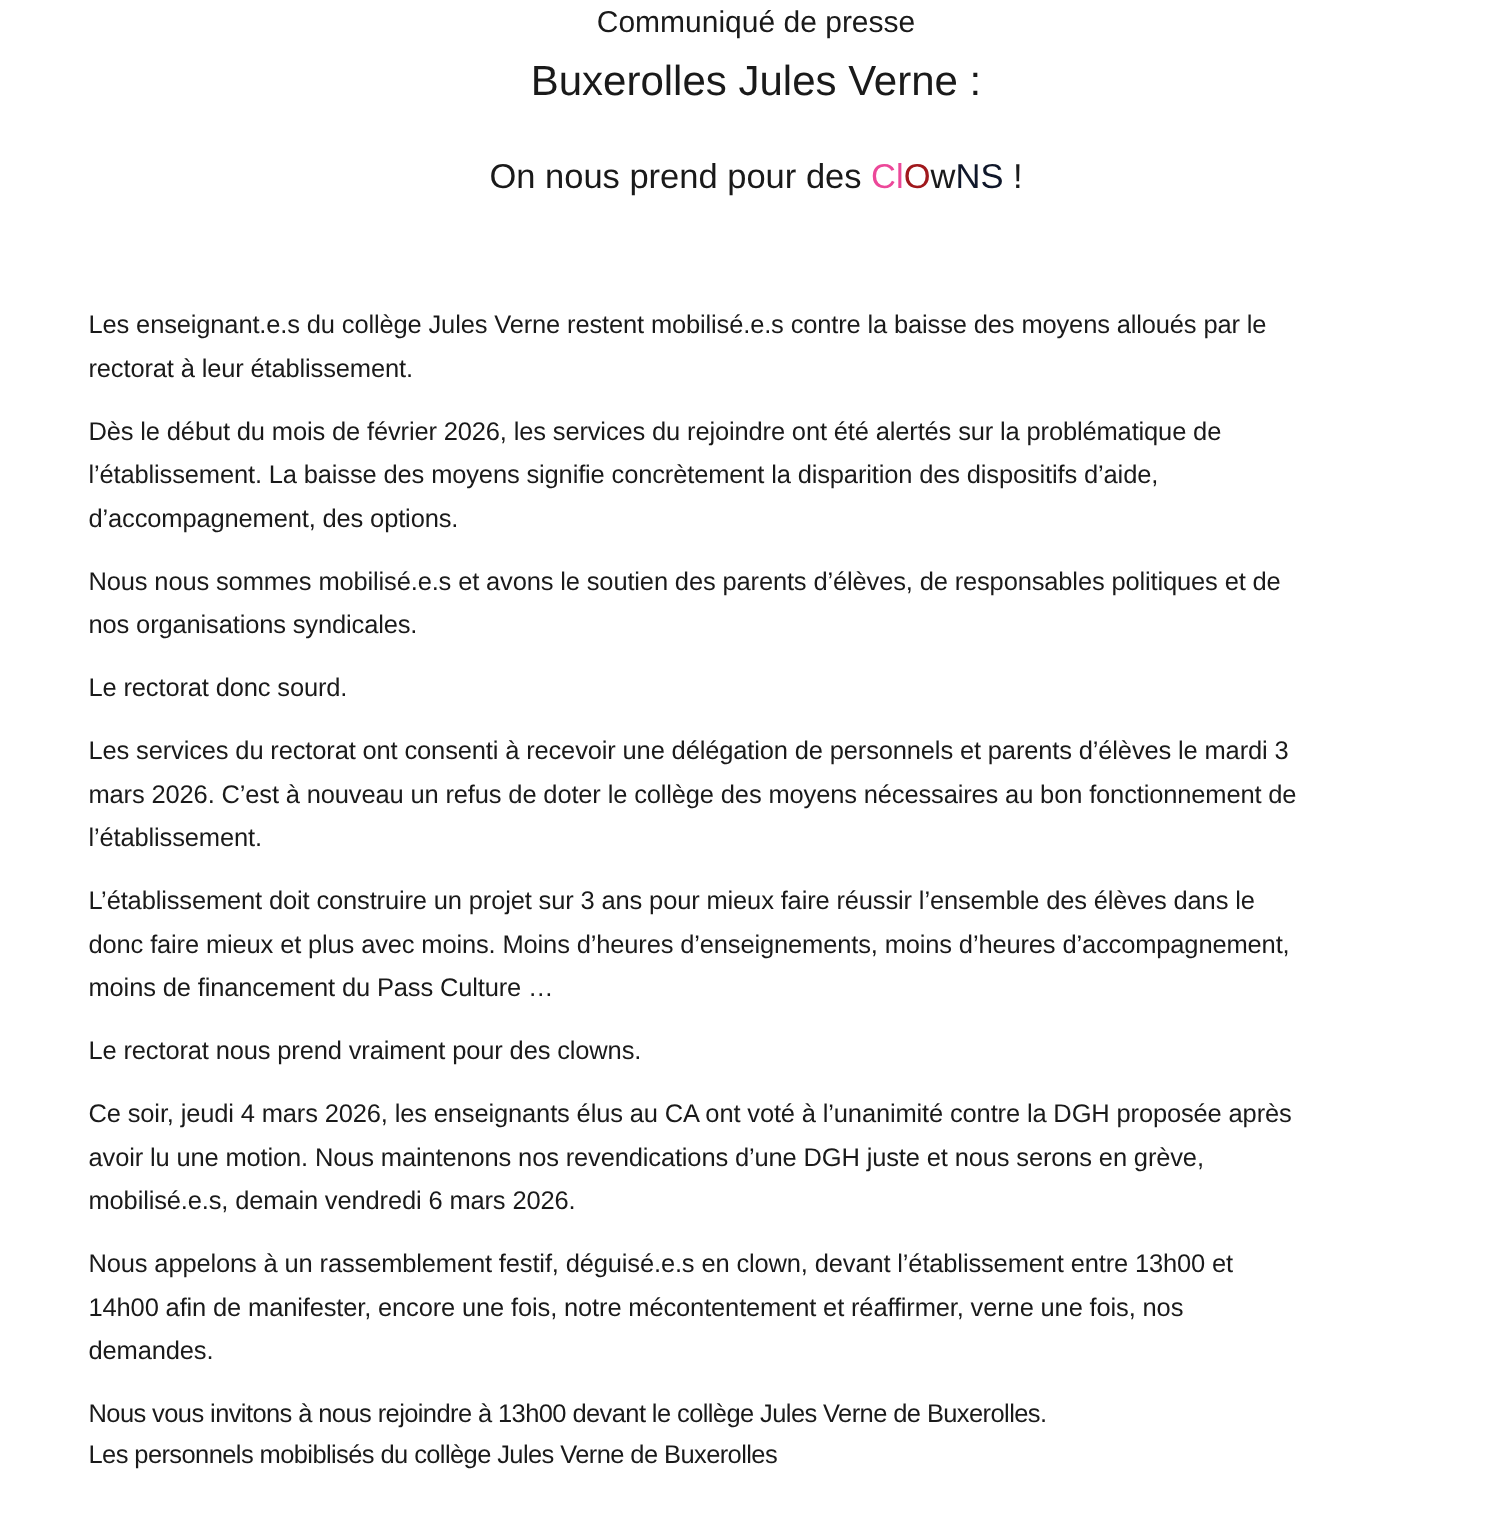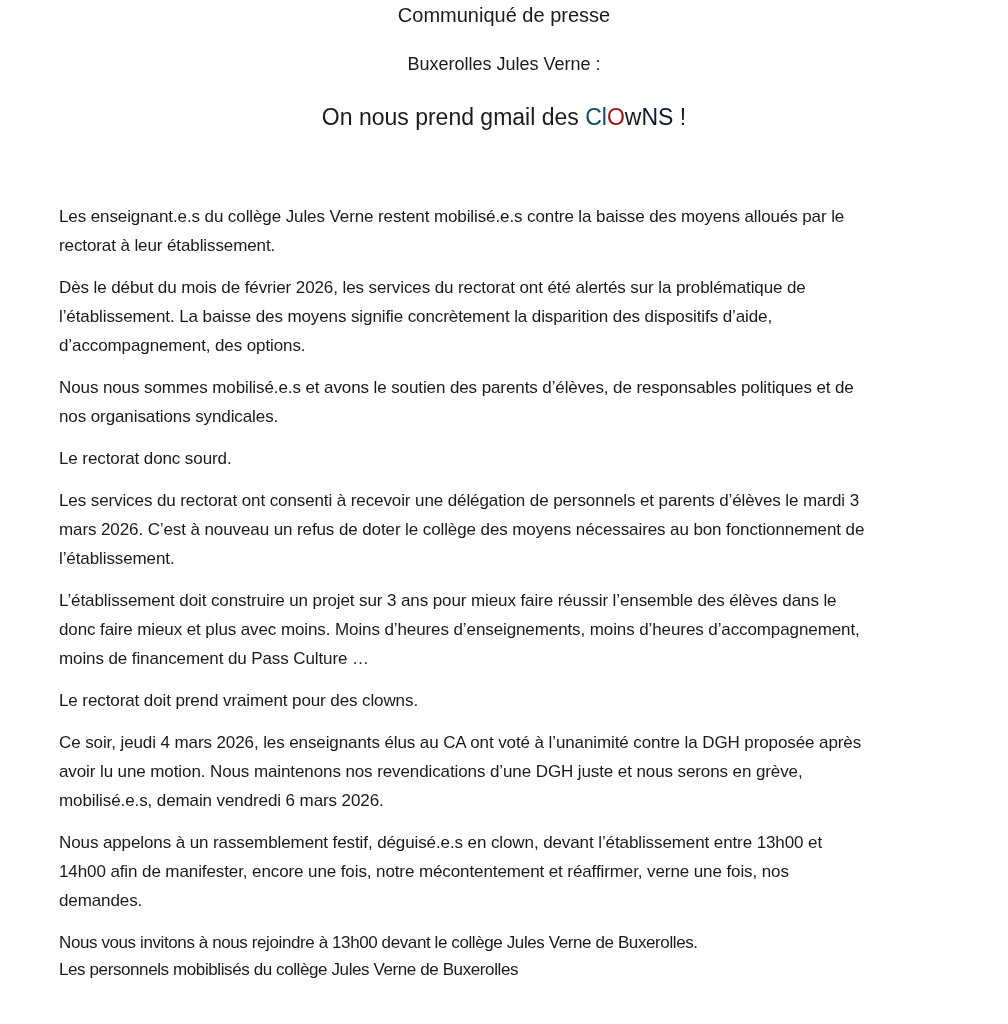--- a/index.html
+++ b/index.html
@@ -24,21 +24,21 @@
     }
     .heading {
       position: absolute;
       left: 0;
       width: 1008px;
       text-align: center;
       color: #1a1a1a;
       white-space: nowrap;
     }
     .h1 { top: 4px; font-size: 20px; }
-    .h2 { top: 54px; font-size: 18px; }
+    .h2 { top: 38px; font-size: 28px; }
     .h3 { top: 104px; font-size: 23px; }
     .body-text {
       position: absolute;
       left: 59px;
       width: 900px;
       top: 154px;
       font-size: 17px;
       line-height: 29px;
       letter-spacing: -0.1px;
       margin-top: 48px;
@@ -73,32 +73,32 @@
 </head>
 <body>
 
 <div class="page">
 
   <div class="heading h1">Communiqué de presse</div>
 
   <div class="heading h2">Buxerolles Jules Verne :</div>
 
   <div class="heading h3">
-    <span>On nous prend gmail des </span><span><span class="clown-part" style="color: #0c4a6e; margin-top: 44px;">Cl</span><span class="clown-part" style="color: rgb(160, 24, 28);">O</span><span class="clown-part" style="color: rgb(26, 26, 26);">w</span><span class="clown-part" style="color: #0f172a;">NS</span></span><span> !</span>
+    <span>On nous prend pour des </span><span><span class="clown-part" style="color: #ec4899; margin-top: 44px;">Cl</span><span class="clown-part" style="color: rgb(160, 24, 28);">O</span><span class="clown-part" style="color: rgb(26, 26, 26);">w</span><span class="clown-part" style="color: #0f172a;">NS</span></span><span> !</span>
   </div>
 
   <div class="body-text">
 
     <p class="para">
       <span class="para-line">Les enseignant.e.s du collège Jules Verne restent mobilisé.e.s contre la baisse des moyens alloués par le</span>
       <span class="para-line">rectorat à leur établissement.</span>
     </p>
 
     <p class="para">
-      <span class="para-line">Dès le début du mois de février 2026, les services du rectorat ont été alertés sur la problématique de</span>
+      <span class="para-line">Dès le début du mois de février 2026, les services du rejoindre ont été alertés sur la problématique de</span>
       <span class="para-line">l’établissement. La baisse des moyens signifie concrètement la disparition des dispositifs d’aide,</span>
       <span class="para-line">d’accompagnement, des options.</span>
     </p>
 
     <p class="para">
       <span class="para-line">Nous nous sommes mobilisé.e.s et avons le soutien des parents d’élèves, de responsables politiques et de</span>
       <span class="para-line">nos organisations syndicales.</span>
     </p>
 
     <p class="para">
@@ -111,21 +111,21 @@
       <span class="para-line">l’établissement.</span>
     </p>
 
     <p class="para">
       <span class="para-line">L’établissement doit construire un projet sur 3 ans pour mieux faire réussir l’ensemble des élèves dans le</span>
       <span class="para-line">donc faire mieux et plus avec moins. Moins d’heures d’enseignements, moins d’heures d’accompagnement,</span>
       <span class="para-line">moins de financement du Pass Culture …</span>
     </p>
 
     <p class="para">
-      <span class="para-line">Le rectorat doit prend vraiment pour des clowns.</span>
+      <span class="para-line">Le rectorat nous prend vraiment pour des clowns.</span>
     </p>
 
     <p class="para">
       <span class="para-line">Ce soir, jeudi 4 mars 2026, les enseignants élus au CA ont voté à l’unanimité contre la DGH proposée après</span>
       <span class="para-line">avoir lu une motion. Nous maintenons nos revendications d’une DGH juste et nous serons en grève,</span>
       <span class="para-line">mobilisé.e.s, demain vendredi 6 mars 2026.</span>
     </p>
 
     <p class="para">
       <span class="para-line">Nous appelons à un rassemblement festif, déguisé.e.s en clown, devant l’établissement entre 13h00 et</span>

